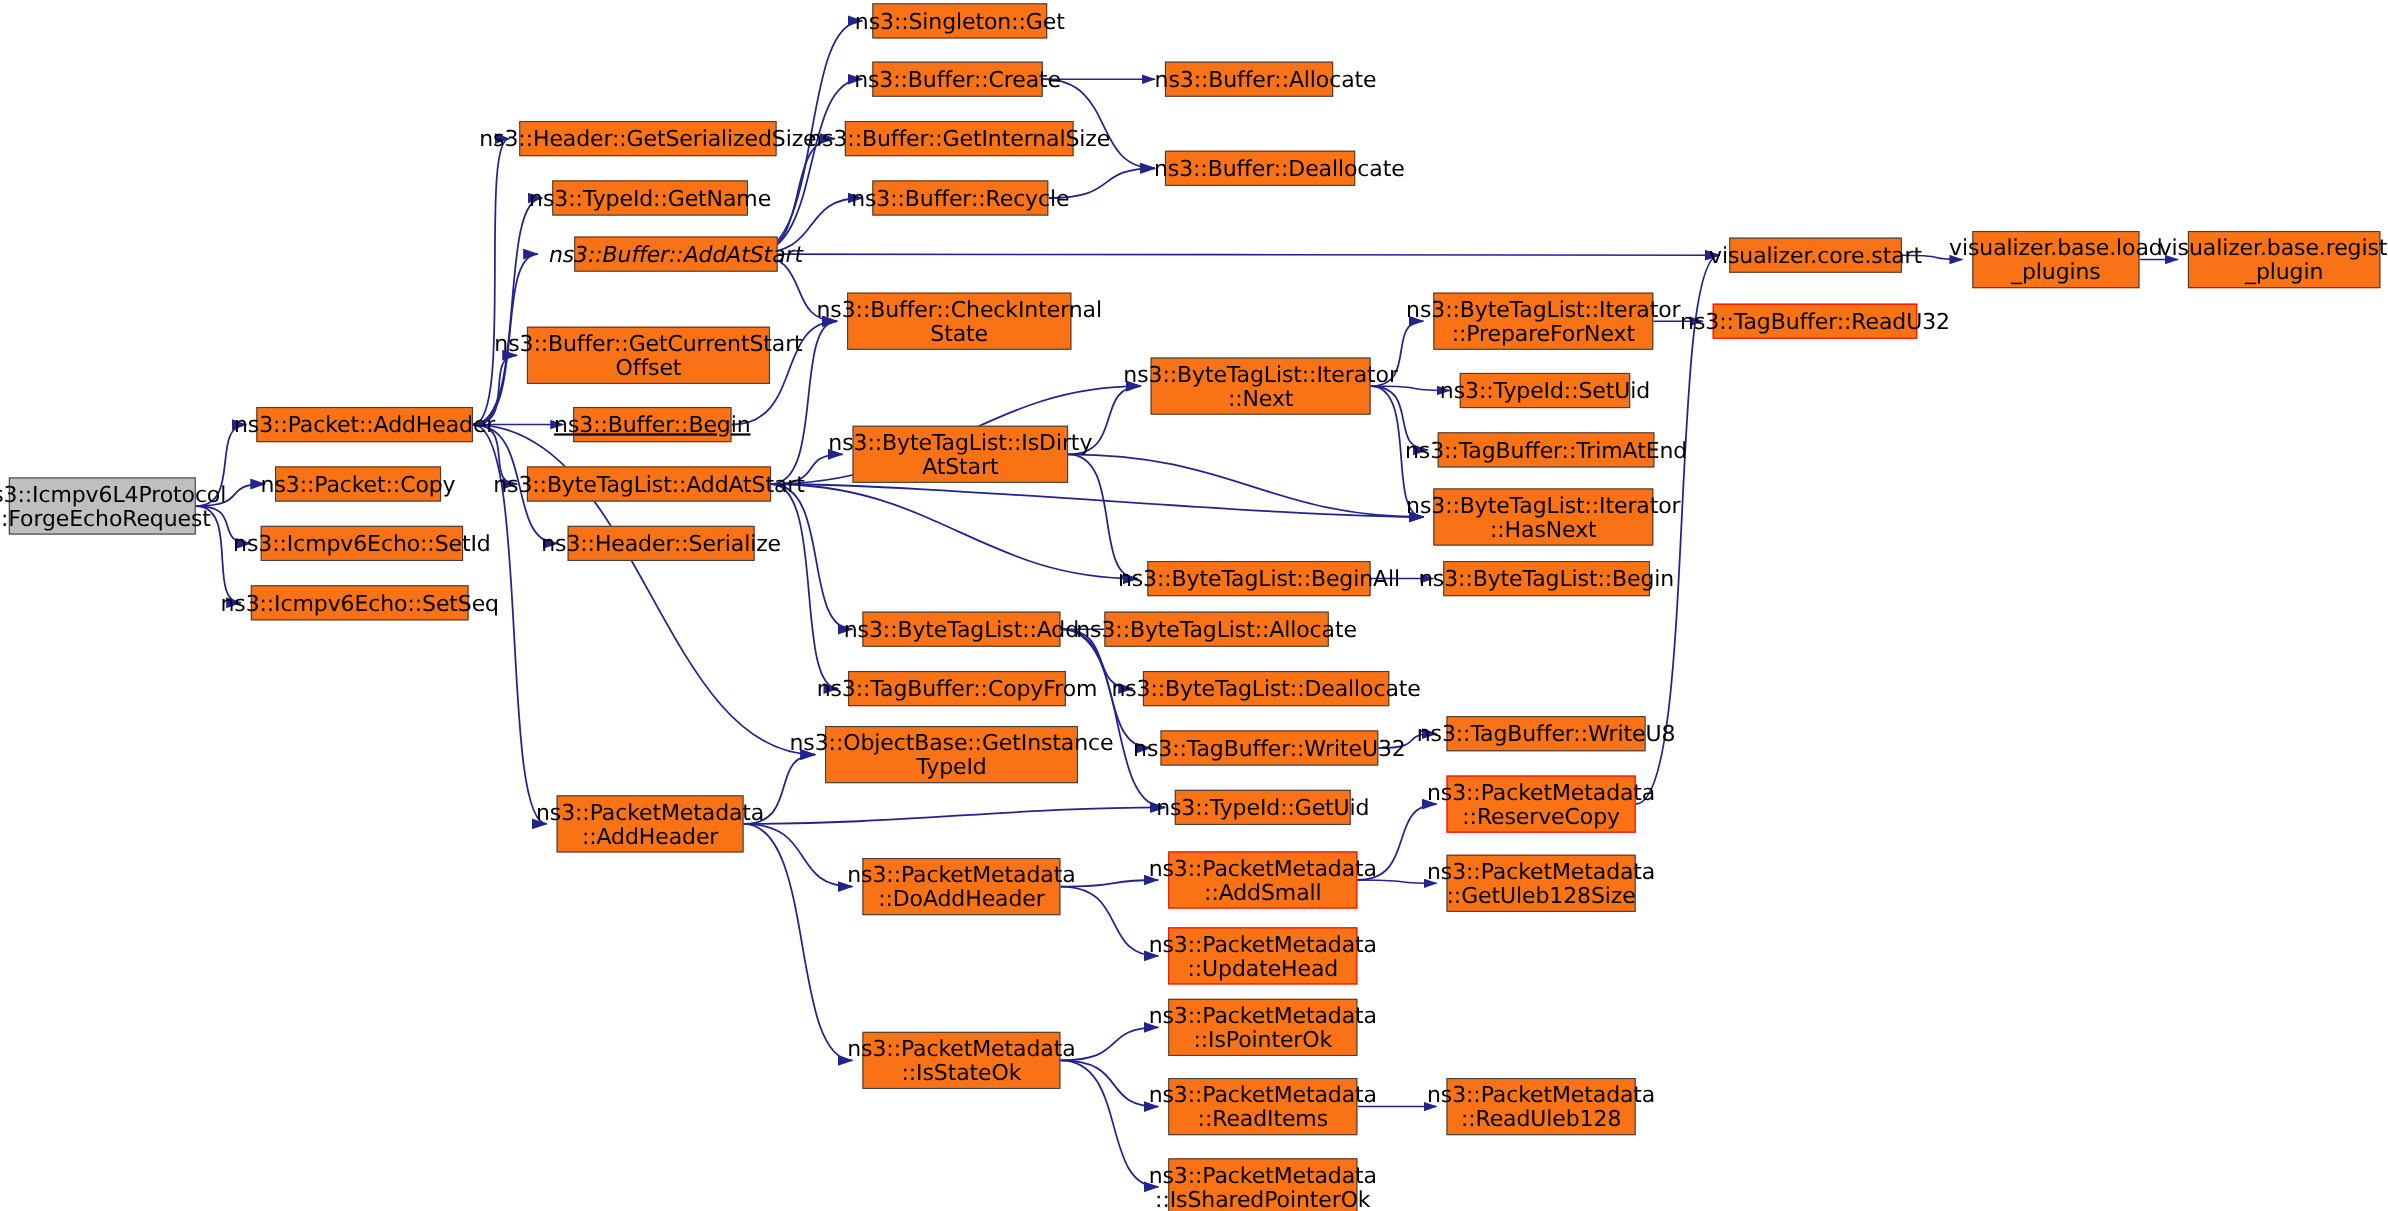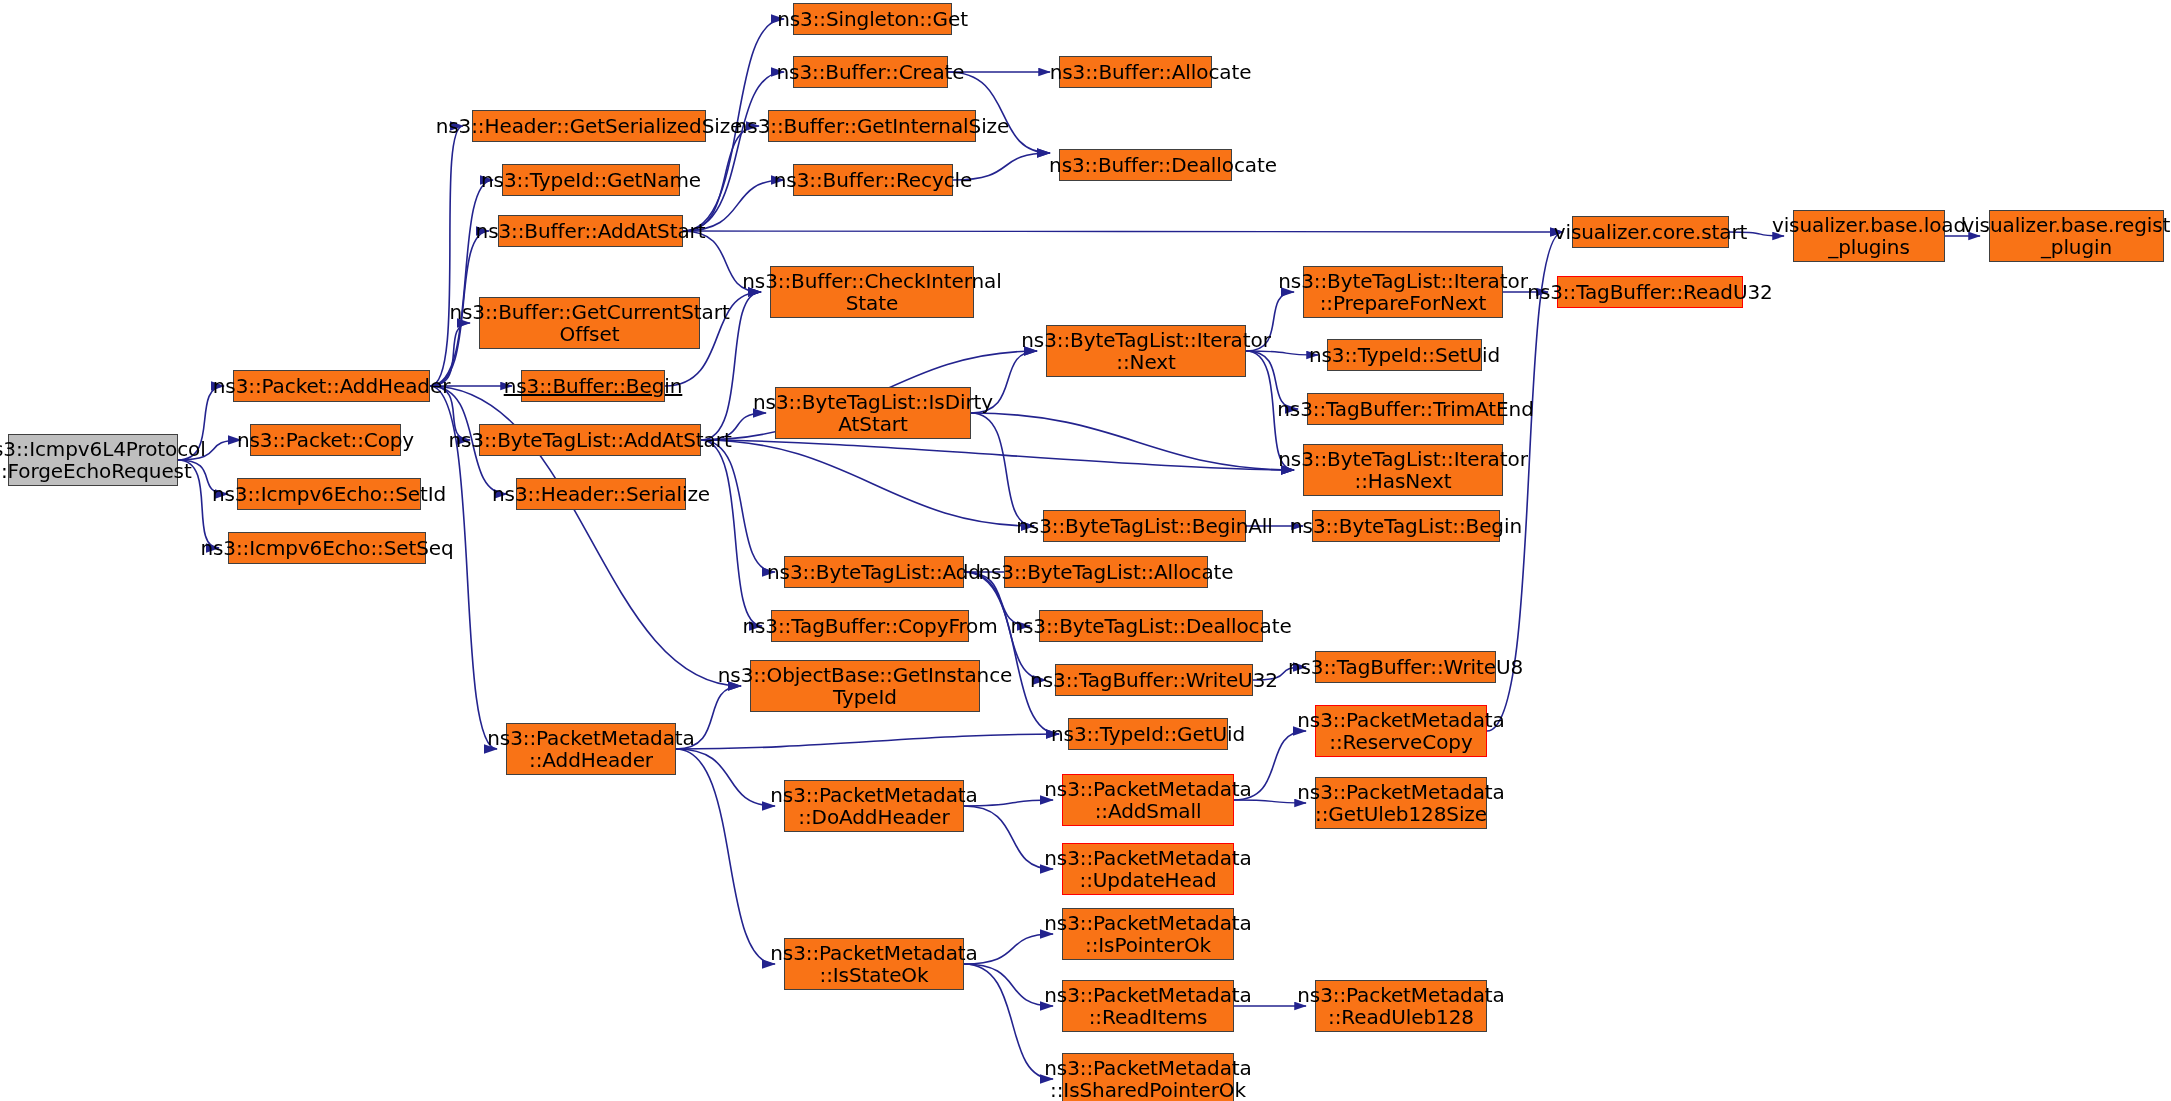--- a/index.html
+++ b/index.html
@@ -121,21 +121,21 @@
   </svg>
   <div id="nodes">
       <div class="node highlight" style="left: 8px; top: 434px; width: 170px; height: 52px;">ns3::Icmpv6L4Protocol
 ::ForgeEchoRequest</div>
       <div class="node" style="left: 233px; top: 370px; width: 197px; height: 32px;">ns3::Packet::AddHeader</div>
       <div class="node" style="left: 250px; top: 424px; width: 151px; height: 32px;">ns3::Packet::Copy</div>
       <div class="node" style="left: 237px; top: 478px; width: 184px; height: 32px;">ns3::Icmpv6Echo::SetId</div>
       <div class="node" style="left: 228px; top: 532px; width: 198px; height: 32px;">ns3::Icmpv6Echo::SetSeq</div>
       <div class="node" style="left: 472px; top: 110px; width: 234px; height: 32px;">ns3::Header::GetSerializedSize</div>
       <div class="node" style="left: 502px; top: 164px; width: 178px; height: 32px;">ns3::TypeId::GetName</div>
-      <div class="node" style="left: 498px; top: 215px; width: 185px; height: 32px;">ns3::Buffer::AddAtStart</div>
+      <div class="node" style="left: 522px; top: 215px; width: 185px; height: 32px; font-style: italic;">ns3::Buffer::AddAtStart</div>
       <div class="node" style="left: 479px; top: 297px; width: 221px; height: 52px;">ns3::Buffer::GetCurrentStart
 Offset</div>
       <div class="node" style="left: 521px; top: 370px; width: 144px; height: 32px; text-decoration: underline;">ns3::Buffer::Begin</div>
       <div class="node" style="left: 479px; top: 424px; width: 222px; height: 32px;">ns3::ByteTagList::AddAtStart</div>
       <div class="node" style="left: 516px; top: 478px; width: 170px; height: 32px;">ns3::Header::Serialize</div>
       <div class="node" style="left: 506px; top: 723px; width: 170px; height: 52px;">ns3::PacketMetadata
 ::AddHeader</div>
       <div class="node" style="left: 793px; top: 3px; width: 159px; height: 32px;">ns3::Singleton::Get</div>
       <div class="node" style="left: 793px; top: 56px; width: 155px; height: 32px;">ns3::Buffer::Create</div>
       <div class="node" style="left: 768px; top: 110px; width: 208px; height: 32px;">ns3::Buffer::GetInternalSize</div>
@@ -146,21 +146,21 @@
 AtStart</div>
       <div class="node" style="left: 784px; top: 556px; width: 180px; height: 32px;">ns3::ByteTagList::Add</div>
       <div class="node" style="left: 771px; top: 610px; width: 198px; height: 32px;">ns3::TagBuffer::CopyFrom</div>
       <div class="node" style="left: 750px; top: 660px; width: 230px; height: 52px;">ns3::ObjectBase::GetInstance
 TypeId</div>
       <div class="node" style="left: 784px; top: 780px; width: 180px; height: 52px;">ns3::PacketMetadata
 ::DoAddHeader</div>
       <div class="node" style="left: 784px; top: 938px; width: 180px; height: 52px;">ns3::PacketMetadata
 ::IsStateOk</div>
       <div class="node" style="left: 1059px; top: 56px; width: 153px; height: 32px; padding-left: 34px;">ns3::Buffer::Allocate</div>
-      <div class="node" style="left: 1059px; top: 149px; width: 173px; height: 32px; padding-left: 39px;">ns3::Buffer::Deallocate</div>
+      <div class="node" style="left: 1059px; top: 137px; width: 173px; height: 32px; padding-left: 39px;">ns3::Buffer::Deallocate</div>
       <div class="node" style="left: 1046px; top: 325px; width: 200px; height: 52px;">ns3::ByteTagList::Iterator
 ::Next</div>
       <div class="node" style="left: 1043px; top: 510px; width: 203px; height: 32px;">ns3::ByteTagList::BeginAll</div>
       <div class="node" style="left: 1004px; top: 556px; width: 204px; height: 32px;">ns3::ByteTagList::Allocate</div>
       <div class="node" style="left: 1039px; top: 610px; width: 224px; height: 32px;">ns3::ByteTagList::Deallocate</div>
       <div class="node" style="left: 1055px; top: 664px; width: 198px; height: 32px;">ns3::TagBuffer::WriteU32</div>
       <div class="node" style="left: 1068px; top: 718px; width: 160px; height: 32px;">ns3::TypeId::GetUid</div>
       <div class="node red" style="left: 1062px; top: 774px; width: 172px; height: 52px;">ns3::PacketMetadata
 ::AddSmall</div>
       <div class="node red" style="left: 1062px; top: 843px; width: 172px; height: 52px;">ns3::PacketMetadata

